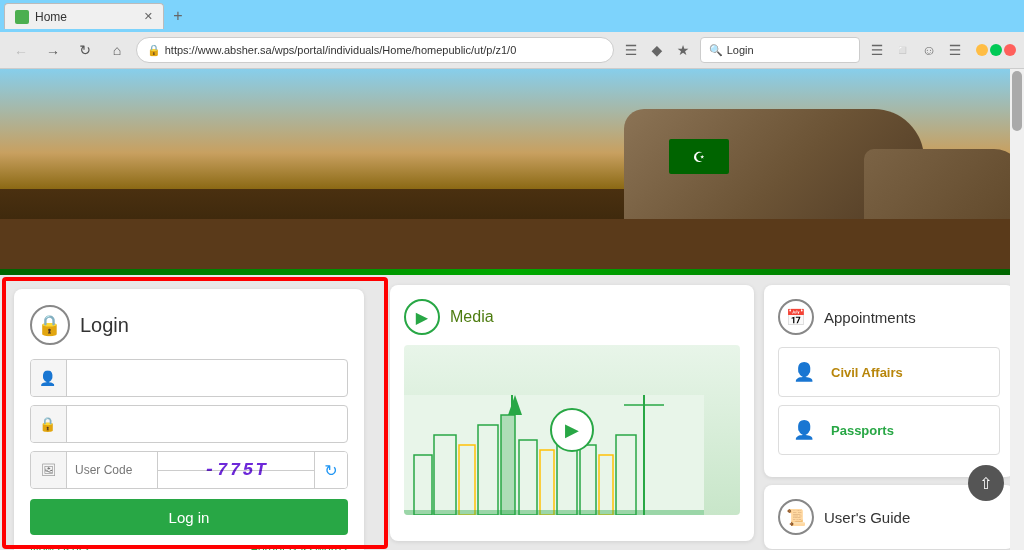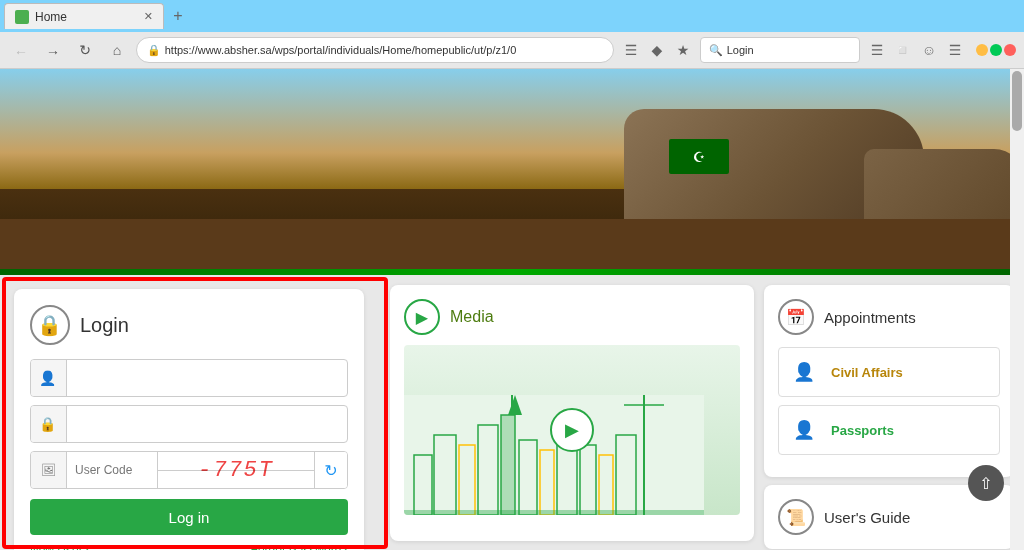--- a/index.html
+++ b/index.html
@@ -259,23 +259,23 @@
     .captcha-image {
       flex: 1;
       height: 36px;
       background: white;
       border-left: 1px solid #ccc;
       border-right: 1px solid #ccc;
       display: flex;
       align-items: center;
       justify-content: center;
       font-family: 'Courier New', monospace;
-      font-size: 22px;
-      font-weight: normal;
-      color: #ef4444;
+      font-size: 18px;
+      font-weight: bold;
+      color: #6d28d9;
       letter-spacing: 2px;
       font-style: italic;
       position: relative;
     }
     .captcha-image::before {
       content: '';
       position: absolute;
       top: 50%;
       left: 0; right: 0;
       height: 1px;

